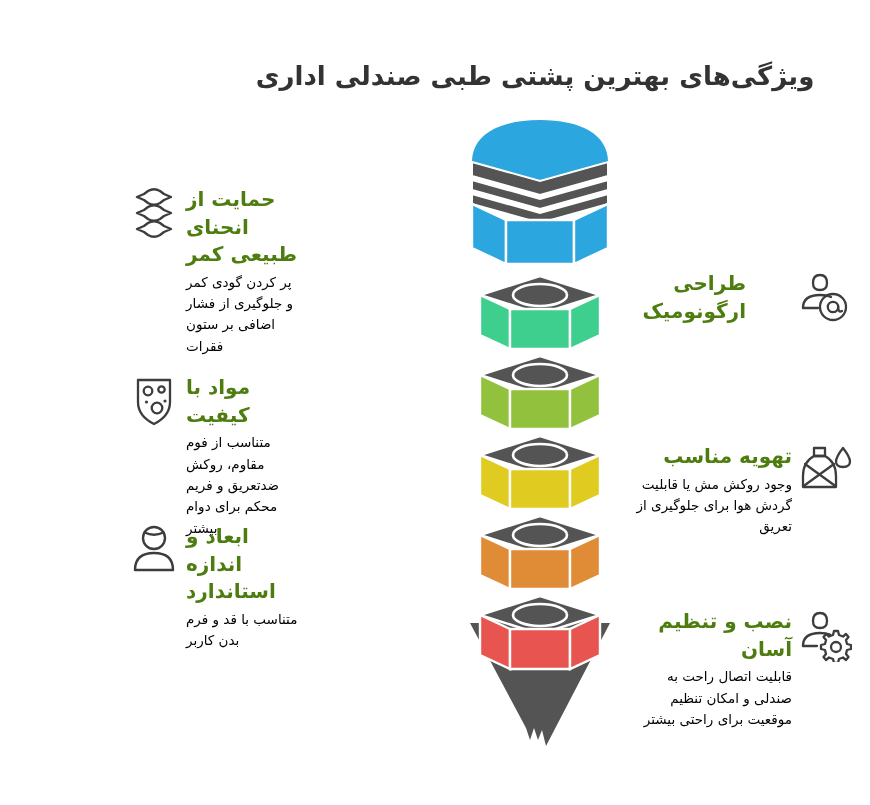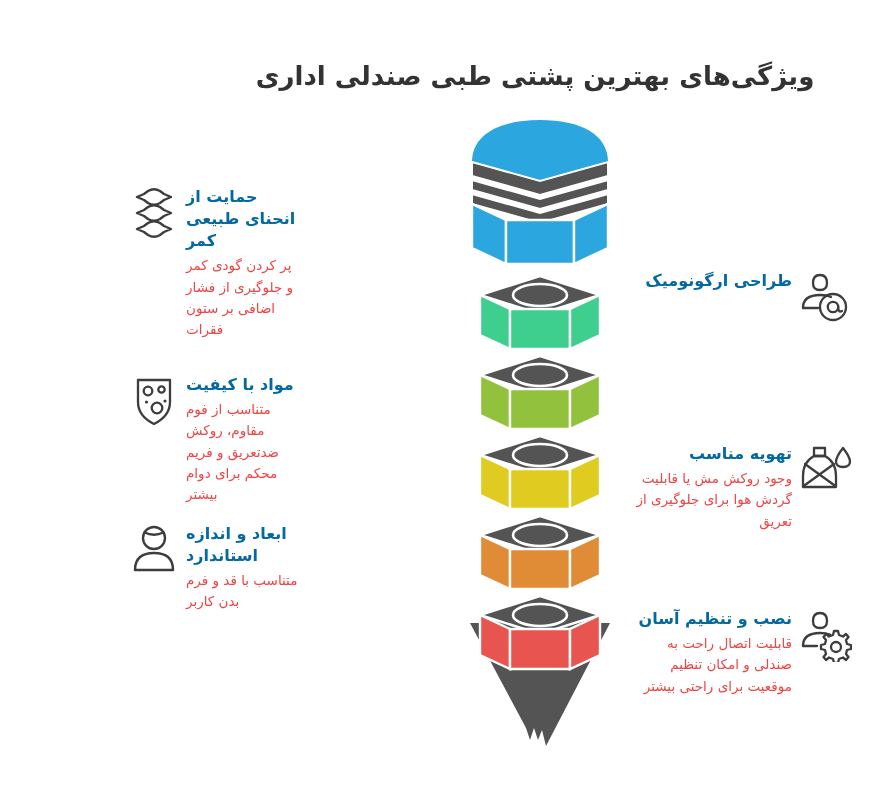--- a/index.html
+++ b/index.html
@@ -73,42 +73,42 @@
 
   .feature.left  .feat-text { text-align: left;  padding-left: 6px; padding-right: 8px; }
   .feature.right .feat-text { text-align: right; padding-right: 8px; padding-left: 6px; }
 
   .feature.left  .feat-icon { order: 2; }
   .feature.left  .feat-text { order: 1; }
   .feature.right .feat-icon { order: 1; }
   .feature.right .feat-text { order: 2; }
 
   .feat-title {
-    font-size: 16px;
+    font-size: 20px;
     font-weight: bold;
-    color: #0369a1;
+    color: #4d7c0f;
     line-height: 1.38;
     margin-bottom: 3px;
     direction: rtl;
   }
 
   .feat-desc {
     font-size: 13.5px;
-    color: #ef4444;
+    color: #000000;
     line-height: 1.58;
     direction: rtl;
   }
 
   
   #feature-1 { top: 186px; right: 560px; left: 28px; }
   #feature-3 { top: 374px; right: 560px; left: 28px; }
   #feature-5 { top: 523px; right: 560px; left: 28px; }
 
   
-  #feature-2 { top: 270px; left: 530px; right: 18px; }
+  #feature-2 { top: 270px; left: 530px; right: 18px; gap: 46px; }
   #feature-4 { top: 443px; left: 530px; right: 18px; }
   #feature-6 { top: 608px; left: 530px; right: 18px; }
 </style>
 </head>
 <body>
 
 <div id="page">
 
   <div id="title">ویژگی‌های بهترین پشتی طبی صندلی اداری</div>
 

